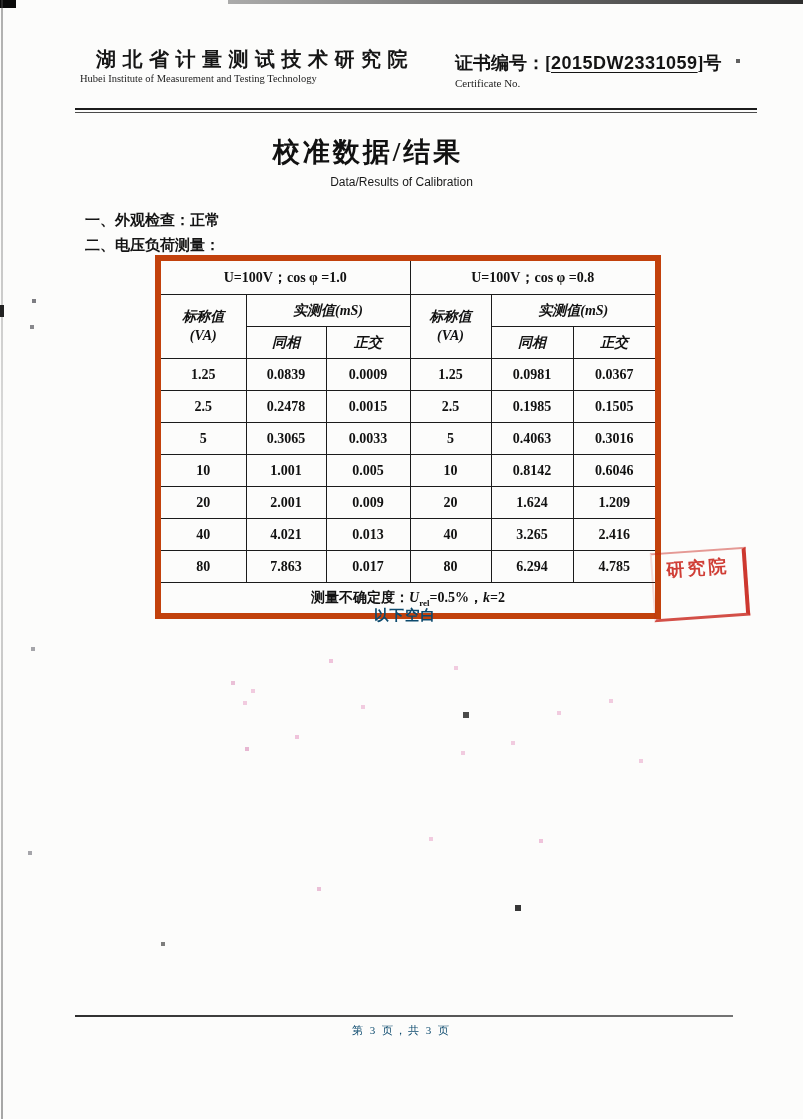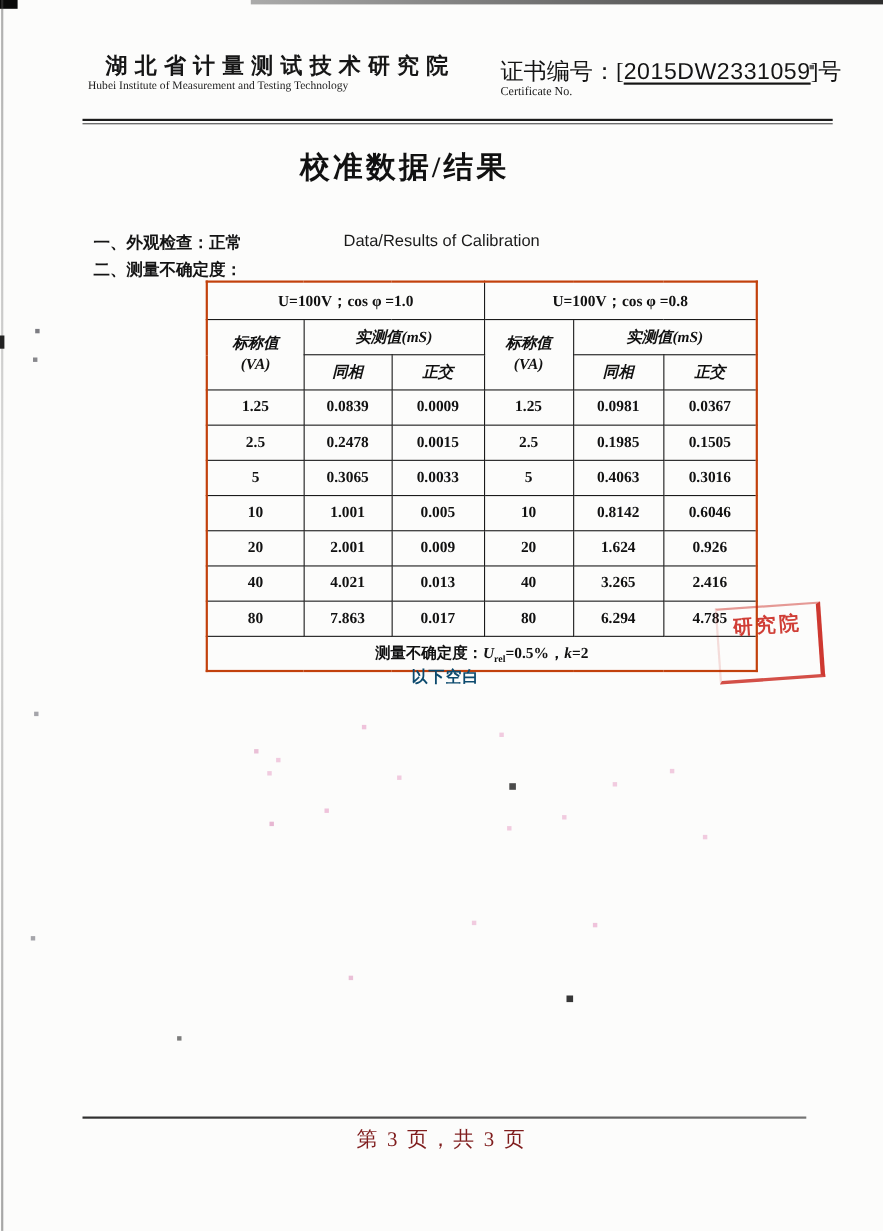--- a/index.html
+++ b/index.html
@@ -39,40 +39,40 @@
       640px 760px 0 1px rgba(215,90,160,.3),
       33px 300px 0 1px rgba(40,40,50,.6),
       31px 326px 0 1px rgba(40,40,50,.55),
       32px 648px 0 1px rgba(60,60,70,.45),
       29px 852px 0 1px rgba(60,60,70,.45),
       737px 60px 0 1px rgba(30,30,30,.7);}
   
   .inst-cn{position:absolute;left:96px;top:46px;font-family:"Liberation Sans","DejaVu Sans",sans-serif;
     font-weight:bold;font-size:20px;letter-spacing:6.5px;white-space:nowrap;color:#161616;}
   .inst-en{position:absolute;left:80px;top:73px;font-size:10.5px;font-weight:normal;color:#1c1c1c;}
-  .cert-row{position:absolute;left:455px;top:51px;font-size:21px;font-weight:normal;white-space:nowrap;color:#141414;}
+  .cert-row{position:absolute;left:455px;top:51px;font-size:18px;font-weight:bold;white-space:nowrap;color:#141414;}
   .cert-no{font-family:"Liberation Sans","DejaVu Sans",sans-serif;letter-spacing:.5px;
     text-decoration:underline;text-underline-offset:3px;}
   .cert-en{position:absolute;left:455px;top:77px;font-size:11px;color:#1c1c1c;}
   .header-rule{position:absolute;left:75px;top:108px;width:682px;height:2px;
     border-top:2.5px solid #1c1c1c;border-bottom:1.5px solid #4a4a4a;}
   
   .title-cn{position:absolute;left:0;top:134px;width:736px;text-align:center;
     font-size:27px;font-weight:bold;letter-spacing:3px;color:#111;}
   .title-en{position:absolute;left:0;top:175px;width:803px;text-align:center;
-    font-size:15px;font-family:"Liberation Sans","DejaVu Sans",sans-serif;color:#1a1a1a;margin-top:36px;}
+    font-size:12px;font-family:"Liberation Sans","DejaVu Sans",sans-serif;color:#1a1a1a;}
   
   .sec1{position:absolute;left:85px;top:211px;font-size:15px;font-weight:bold;color:#141414;}
   .sec2{position:absolute;left:85px;top:236px;font-size:15px;font-weight:bold;color:#141414;}
   
   table.cal{position:absolute;left:155px;top:255px;width:500px;border-collapse:collapse;
     table-layout:fixed;}
   table.cal td{border:1.5px solid #1b1b1b;text-align:center;vertical-align:middle;
     font-size:14px;font-weight:bold;color:#111;padding:0;}
-  table.cal{border:2px solid #c2410c;margin-left:32px;}
+  table.cal{border:6px solid #c2410c;}
   td.grp{height:33px;font-size:14.5px;}
   td.subh{height:31px;font-style:italic;}
   td.nom{line-height:1.35;}
   td.dat{height:31px;}
   td.unc{height:30px;text-align:left;padding-left:8px;font-size:14.5px;}
   .ital{font-style:italic;font-weight:bold;}
   sub.small{font-size:9px;font-weight:bold;}
   
   .below-blank{position:absolute;left:155px;top:606px;width:500px;text-align:center;
     font-size:14.5px;font-weight:bold;color:#0c4a6e;letter-spacing:1px;}
@@ -80,42 +80,42 @@
     transform:rotate(-4deg);
     border-right:4px solid rgba(201,35,26,.9);
     border-bottom:3.5px solid rgba(201,35,26,.8);
     border-top:2.5px solid rgba(201,35,26,.45);
     border-left:2px solid rgba(201,35,26,.15);}
   .stamp-text{position:absolute;left:4px;top:4px;width:82px;text-align:center;
     font-size:18px;font-weight:bold;letter-spacing:3px;color:rgba(201,35,26,.88);}
   .footer-rule{position:absolute;left:75px;top:1015px;width:658px;height:2px;
     background:linear-gradient(to right,rgba(25,25,25,.9),rgba(70,70,70,.75));}
   .footer-text{position:absolute;left:0;top:1023px;width:803px;text-align:center;
-    font-size:19px;letter-spacing:2px;color:#7f1d1d;}
+    font-size:11px;letter-spacing:2px;color:#0c4a6e;}
 </style>
 </head>
 <body>
 
 <div class="scan-corner"></div>
 <div class="scan-topband"></div>
 <div class="scan-leftline"></div>
 <div class="scan-edgeblob"></div>
 <div class="speck"></div>
 
 <div class="inst-cn">湖北省计量测试技术研究院</div>
 <div class="inst-en">Hubei Institute of Measurement and Testing Technology</div>
 <div class="cert-row"><span>证书编号：</span><span>[</span><span class="cert-no">2015DW2331059</span><span>]</span><span>号</span></div>
 <div class="cert-en">Certificate No.</div>
 <div class="header-rule"></div>
 
 <div class="title-cn">校准数据/结果</div>
 <div class="title-en">Data/Results of Calibration</div>
 
 <div class="sec1">一、外观检查：正常</div>
-<div class="sec2">二、测量不确定度：</div>
+<div class="sec2">二、电压负荷测量：</div>
 
 <table class="cal">
   <colgroup>
     <col style="width:88px">
       <col style="width:80px">
       <col style="width:84px">
     <col style="width:81px">
       <col style="width:82px">
       <col style="width:85px">
   </colgroup>
@@ -167,21 +167,21 @@
     <td class="dat">10</td>
     <td class="dat">0.8142</td>
     <td class="dat">0.6046</td>
   </tr>
   <tr>
     <td class="dat">20</td>
     <td class="dat">2.001</td>
     <td class="dat">0.009</td>
     <td class="dat">20</td>
     <td class="dat">1.624</td>
-    <td class="dat">0.926</td>
+    <td class="dat">1.209</td>
   </tr>
   <tr>
     <td class="dat">40</td>
     <td class="dat">4.021</td>
     <td class="dat">0.013</td>
     <td class="dat">40</td>
     <td class="dat">3.265</td>
     <td class="dat">2.416</td>
   </tr>
   <tr>

